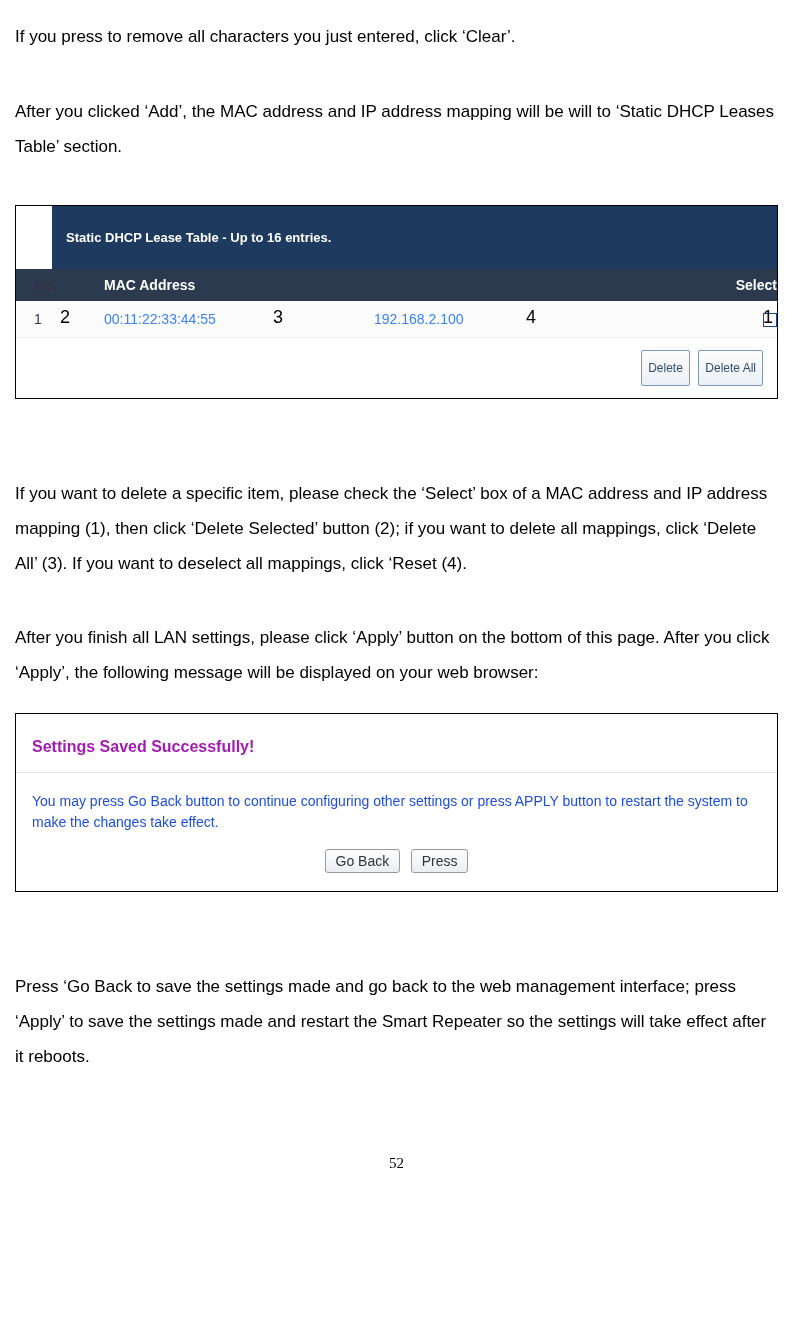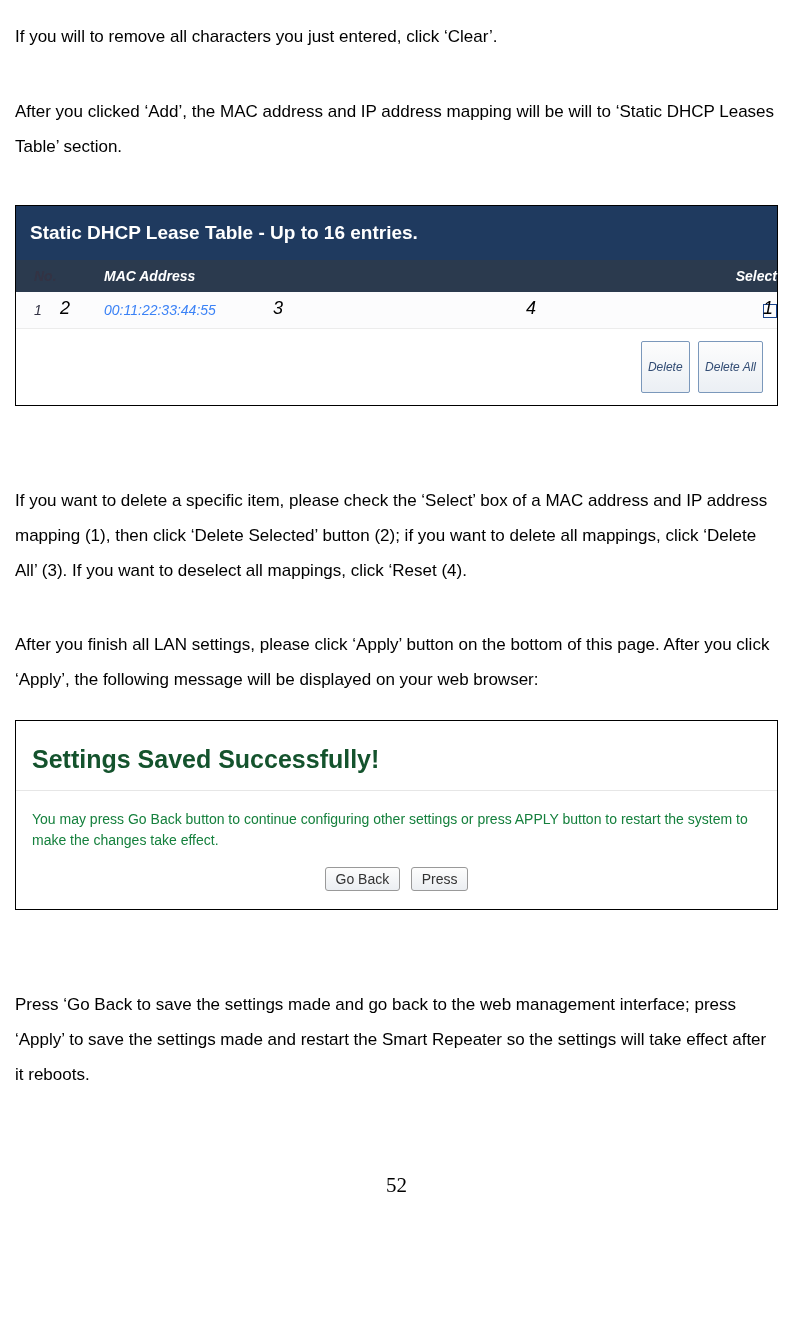--- a/index.html
+++ b/index.html
@@ -23,27 +23,27 @@
       margin-top: 78px;
     }
     .figure-box {
       border: 1px solid #000;
       margin-bottom: 10px;
       background: white;
     }
     .figure-header {
       background: #1f3a5f;
       color: #ffffff;
-      font-size: 19px;
+      font-size: 13px;
       font-weight: bold;
-      padding: 16px 14px;
+      padding: 24px 14px;
+      margin-left: 36px;
     }
     .table-wrap {
       padding: 0;
-      font-style: italic;
     }
     .lease-header {
       display: flex;
       background: #2b3a4e;
       color: #fff;
       font-size: 14px;
       font-weight: bold;
       padding: 8px 0;
     }
     .lease-row {
@@ -72,45 +72,45 @@
     .figure-btn-row {
       text-align: right;
       padding: 12px 14px 12px 0;
     }
     .btn-img {
       display: inline-block;
       border: 1px solid #7b98bb;
       background: linear-gradient(#fdfdfd,#ebeff4);
       color: #324c74;
       font-size: 12px;
-      padding: 18px 6px;
+      padding: 10px 6px;
       border-radius: 2px;
       margin-left: 4px;
     }
     .annot {
       position: absolute;
       font-family: Arial, sans-serif;
       font-size: 18px;
       color: #000;
     }
     .saved-box {
       border: 1px solid #000;
       margin-bottom: 10px;
       background: #fff;
       padding: 0;
     }
     .saved-title {
-      color: #14532d;
-      font-size: 25px;
+      color: #a21caf;
+      font-size: 16px;
       font-weight: bold;
       padding: 24px 16px 16px 16px;
       border-bottom: 1px solid #e6e6e6;
     }
     .saved-body {
-      color: #15803d;
+      color: #1d4ed8;
       font-size: 14px;
       line-height: 1.5;
       padding: 18px 16px 8px 16px;
     }
     .saved-btn-row {
       text-align: center;
       padding: 8px 0 18px 0;
     }
     .saved-btn {
       display: inline-block;
@@ -118,42 +118,43 @@
       background: linear-gradient(#fdfdfd,#ebeef2);
       color: #333;
       font-size: 14px;
       padding: 3px 10px;
       border-radius: 3px;
       margin: 0 3px;
     }
     .page-no {
       text-align: center;
       font-family: 'Times New Roman', serif;
-      font-size: 21px;
+      font-size: 15px;
       margin-top: 80px;
     }
   </style>
 </head>
 <body>
 
-<p class="paragraph">If you will to remove all characters you just entered, click ‘Clear’.</p>
+<p class="paragraph">If you press to remove all characters you just entered, click ‘Clear’.</p>
 
 <p class="paragraph">After you clicked ‘Add’, the MAC address and IP address mapping will be will to ‘Static DHCP Leases Table’ section.</p>
 
 <div class="figure-box">
   <div class="figure-header">Static DHCP Lease Table - Up to 16 entries.</div>
   <div class="table-wrap">
     <div class="lease-header">
       <div class="col-no">No.</div>
       <div class="col-mac">MAC Address</div>
       <div class="col-select">Select</div>
     </div>
     <div class="lease-row">
       <div class="col-no">1</div>
       <div class="col-mac">00:11:22:33:44:55</div>
+      <div class="col-ip">192.168.2.100</div>
       <div class="col-select"><span class="checkbox"></span></div>
       <div class="annot" style="left:44px; top:6px;">2</div>
       <div class="annot" style="left:257px; top:6px;">3</div>
       <div class="annot" style="left:510px; top:6px;">4</div>
       <div class="annot" style="right:4px; top:6px;">1</div>
     </div>
     <div class="figure-btn-row">
       <span class="btn-img">Delete</span>
       <span class="btn-img">Delete All</span>
     </div>

